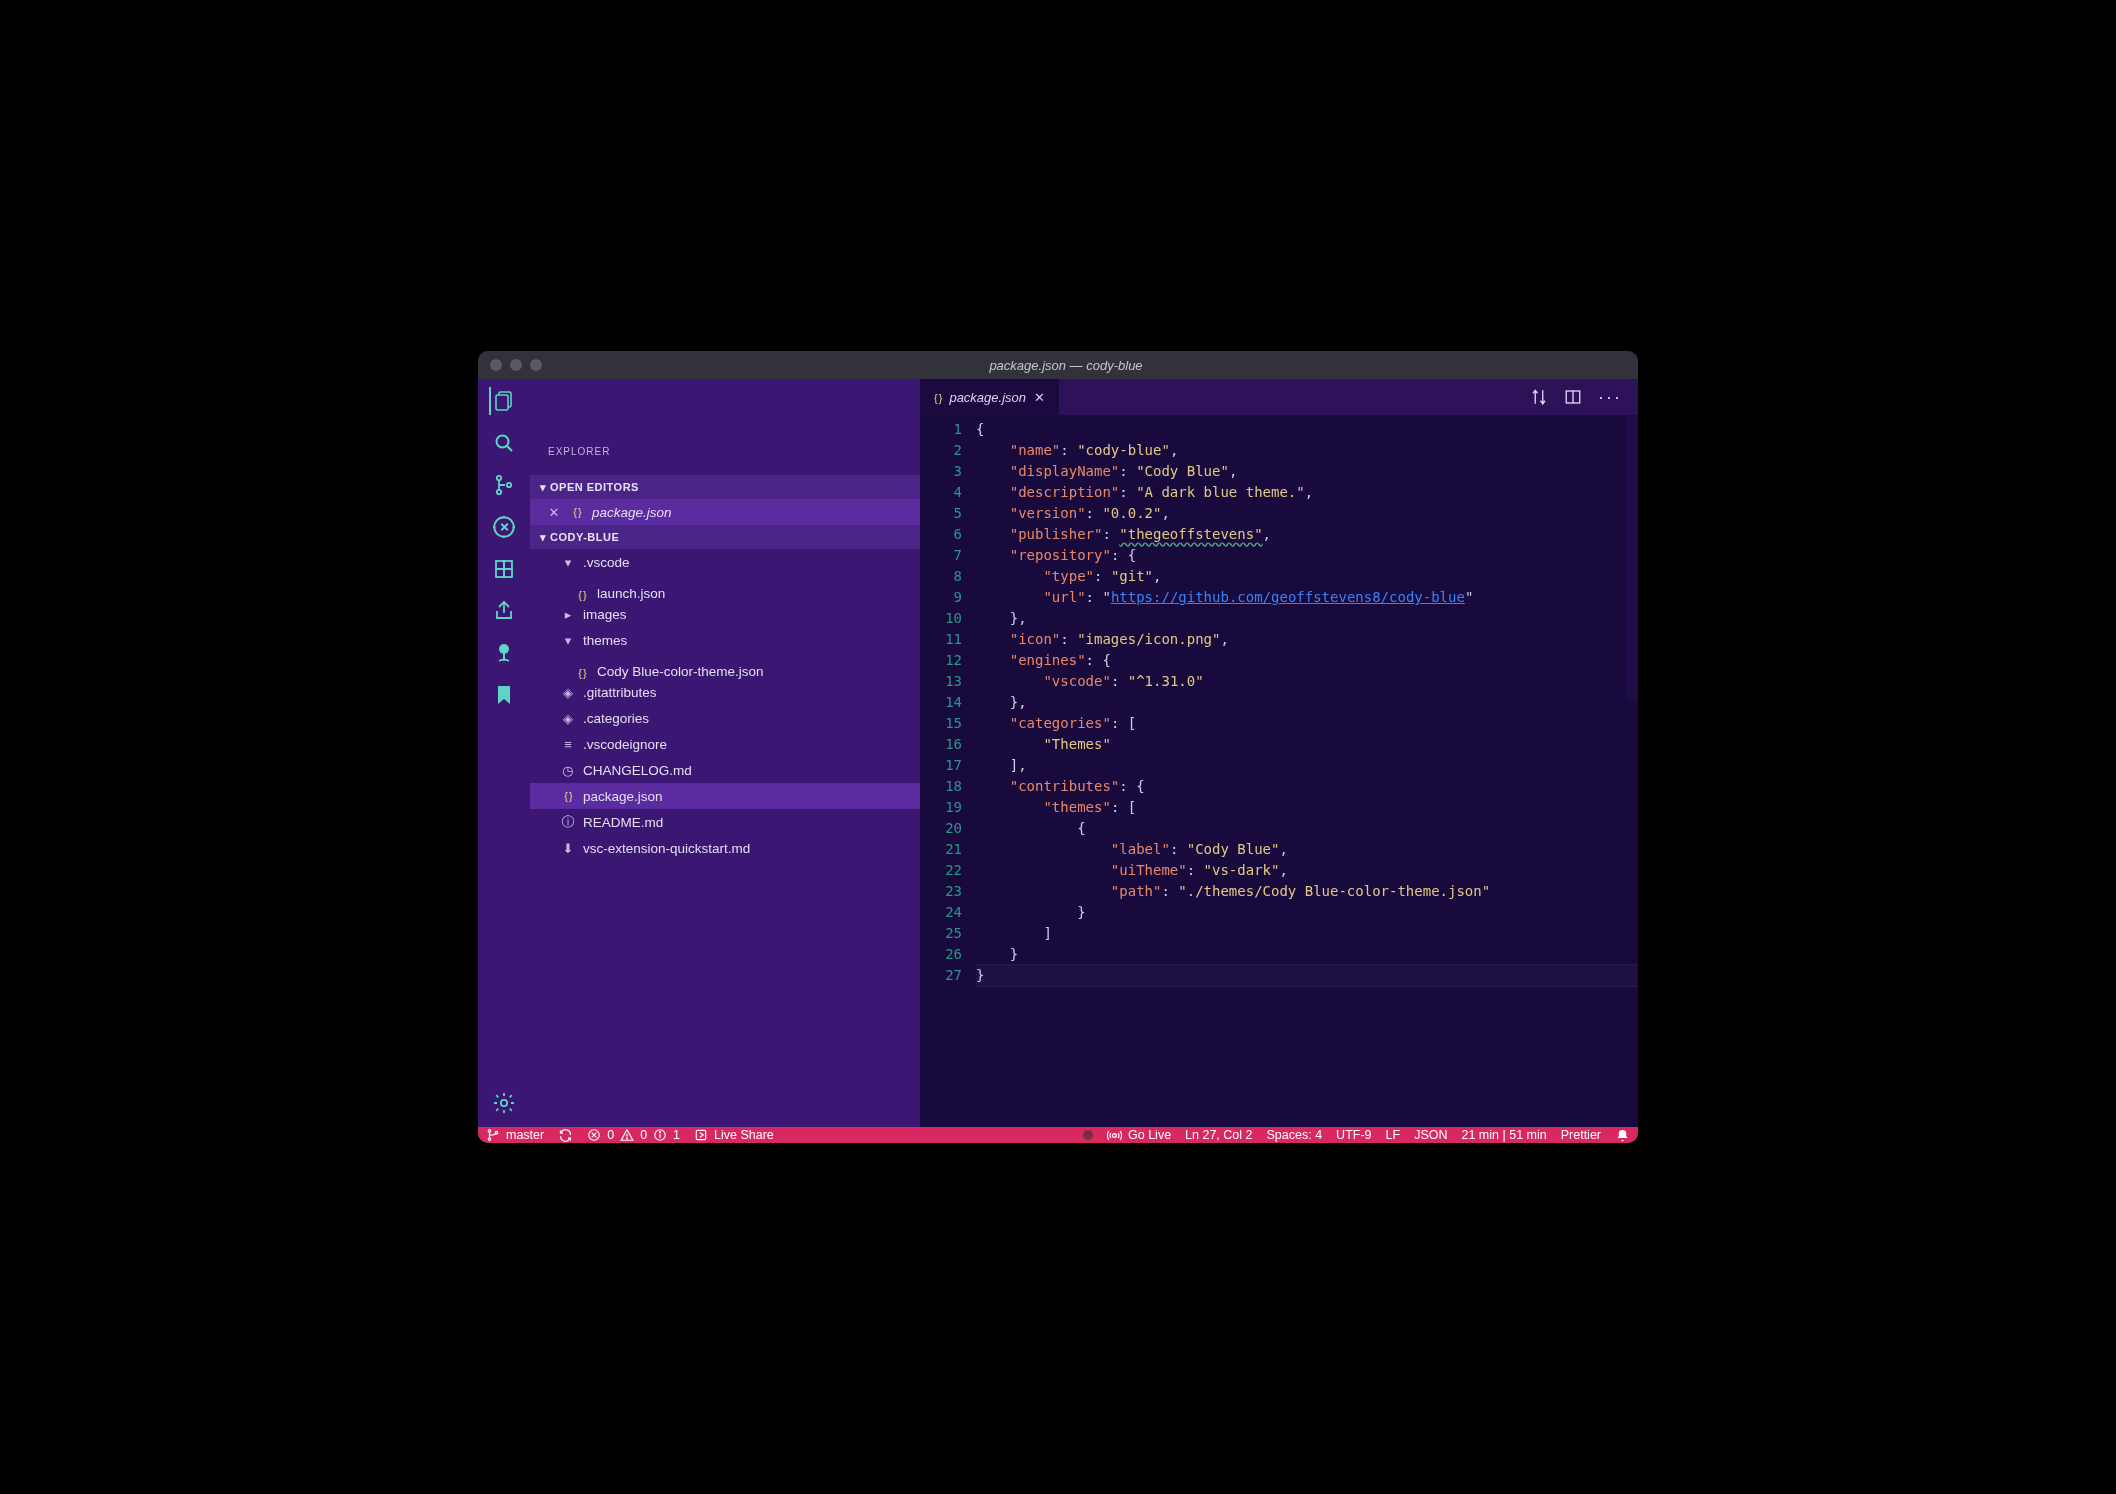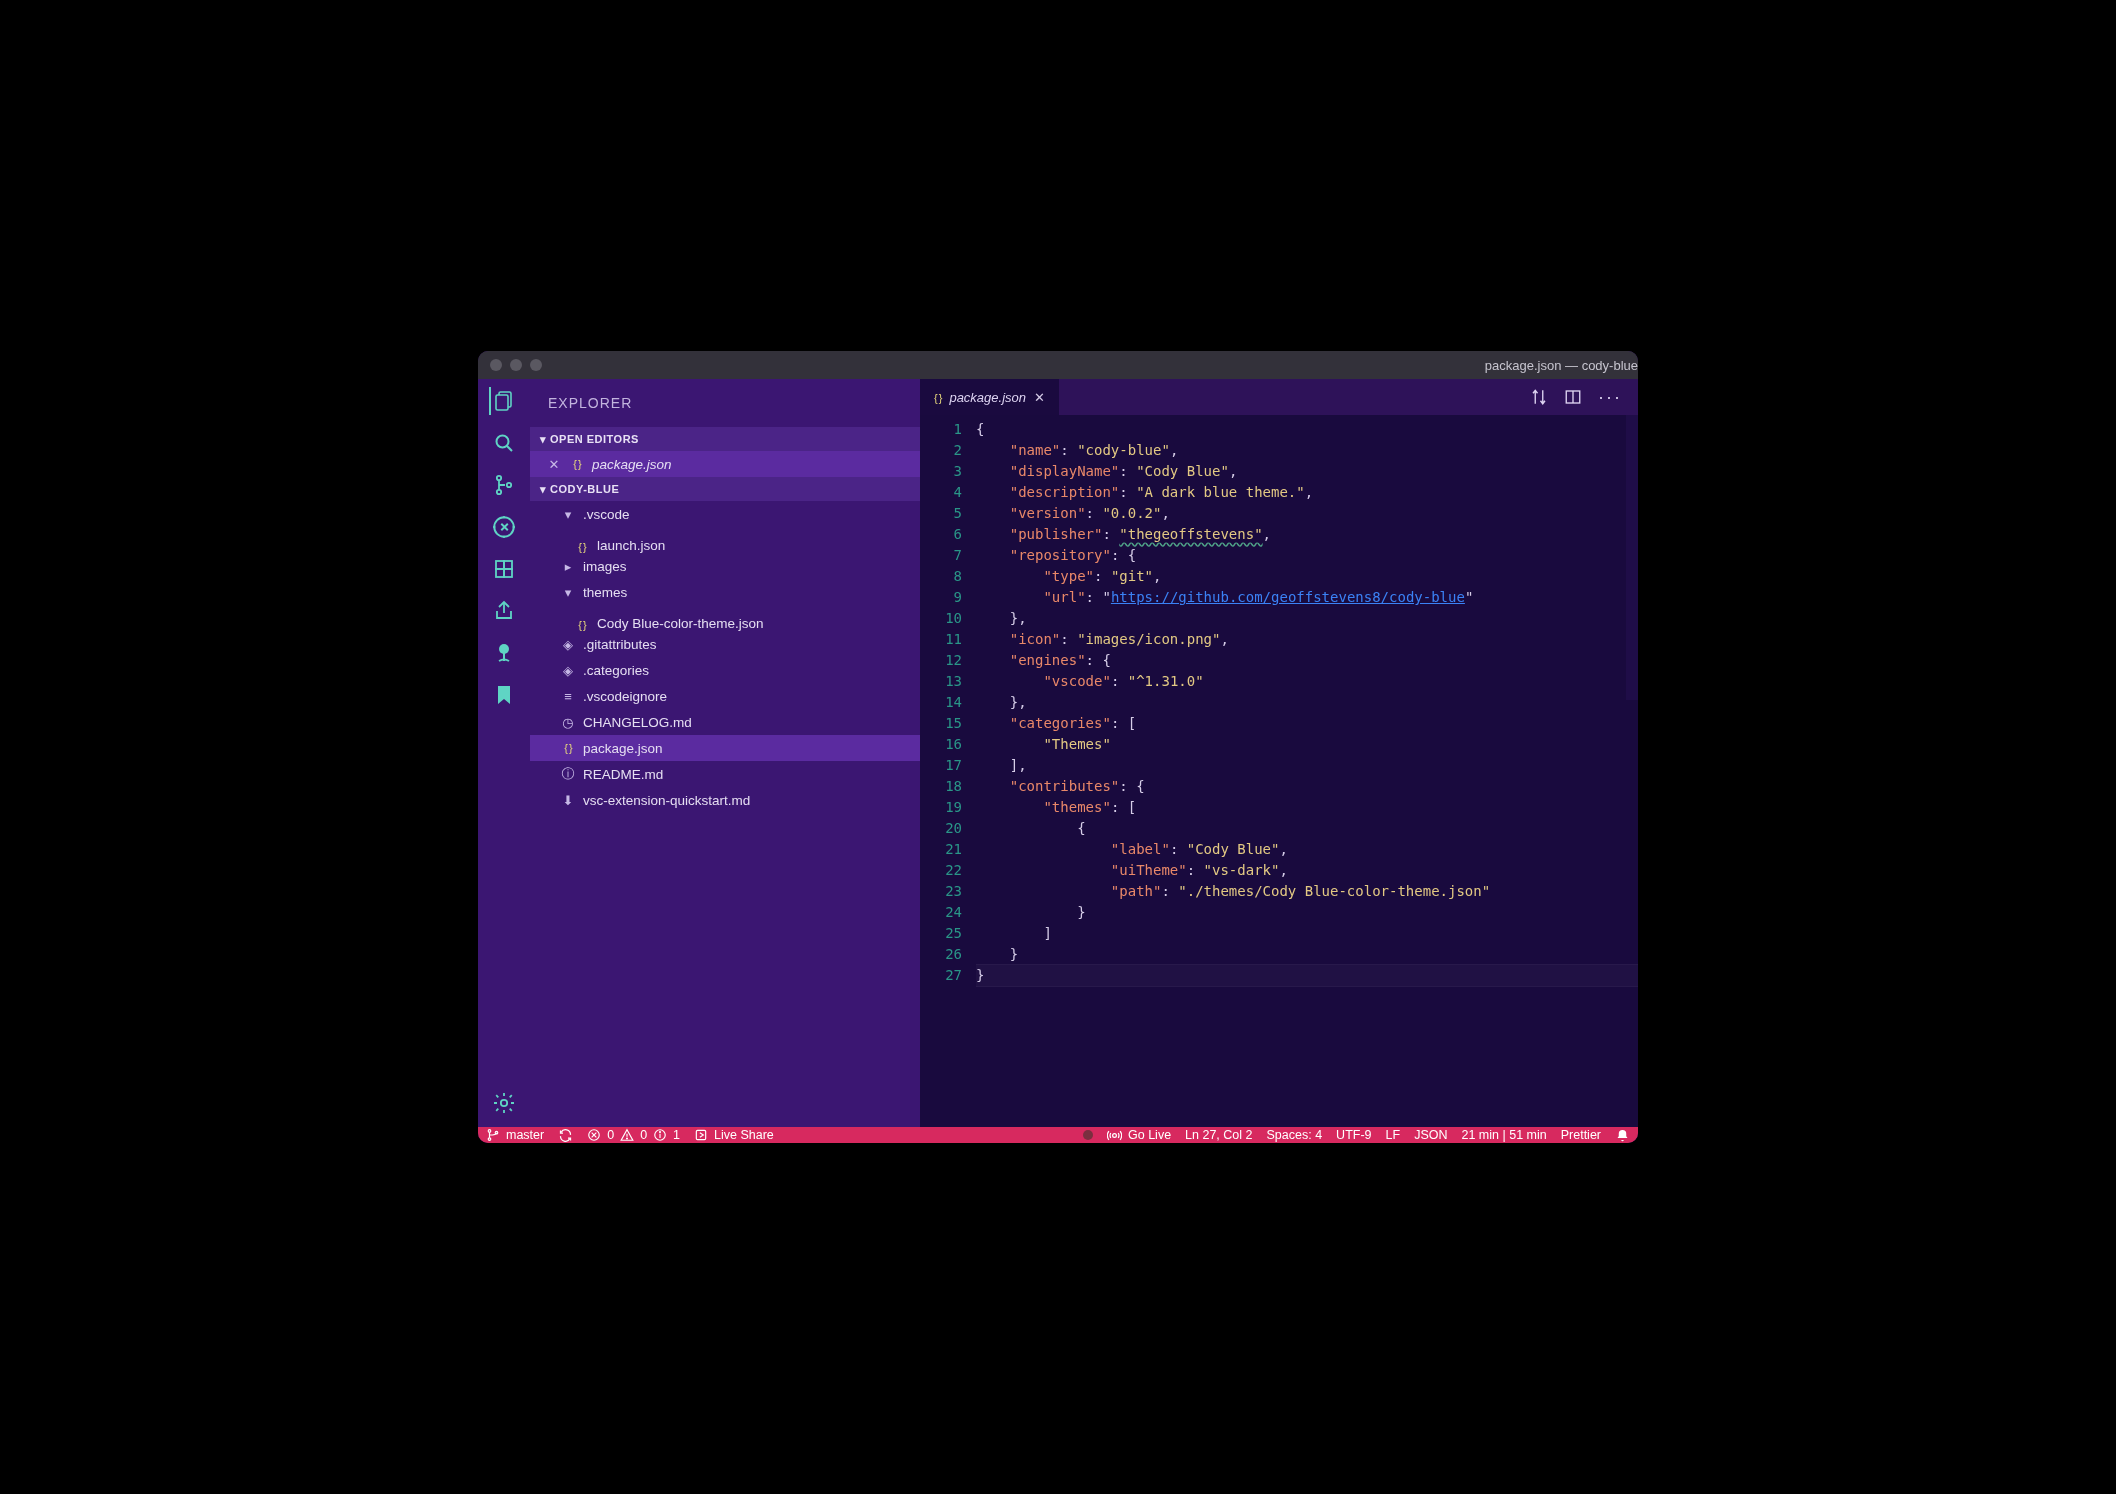--- a/index.html
+++ b/index.html
@@ -25,21 +25,21 @@
   .titlebar {
     height: 28px;
     background: #33313a;
     display: flex;
     align-items: center;
     position: relative;
     flex-shrink: 0;
   }
   .traffic { display: flex; gap: 8px; padding-left: 12px; }
   .traffic span { width: 12px; height: 12px; border-radius: 50%; background: #5a5861; }
-  .title { position: absolute; left: 16px; right: 0; text-align: right; color: #c6c4ce; font-size: 13px; pointer-events: none; }
+  .title { position: absolute; left: 16px; right: 0; text-align: center; color: #c6c4ce; font-size: 13px; pointer-events: none; font-style: italic; }
   .body {
     flex: 1;
     display: flex;
     min-height: 0;
   }
   .activitybar {
     width: 52px;
     background: #3B1672;
     display: flex;
     flex-direction: column;
@@ -61,23 +61,24 @@
     background: #3B1672;
     display: flex;
     flex-direction: column;
     color: #d6cde8;
     flex-shrink: 0;
   }
   .sidebar-header {
     height: 48px;
     display: flex; align-items: center;
     padding: 0 18px;
-    font-size: 14px;
+    font-size: 10px;
     letter-spacing: 1px;
     color: #c2b4de;
+    margin-top: 48px;
   }
   .section-header {
     height: 24px;
     background: #4b2487;
     display: flex; align-items: center;
     padding-left: 10px;
     font-size: 11px;
     font-weight: 700;
     letter-spacing: 0.5px;
     color: #e8e1f5;

